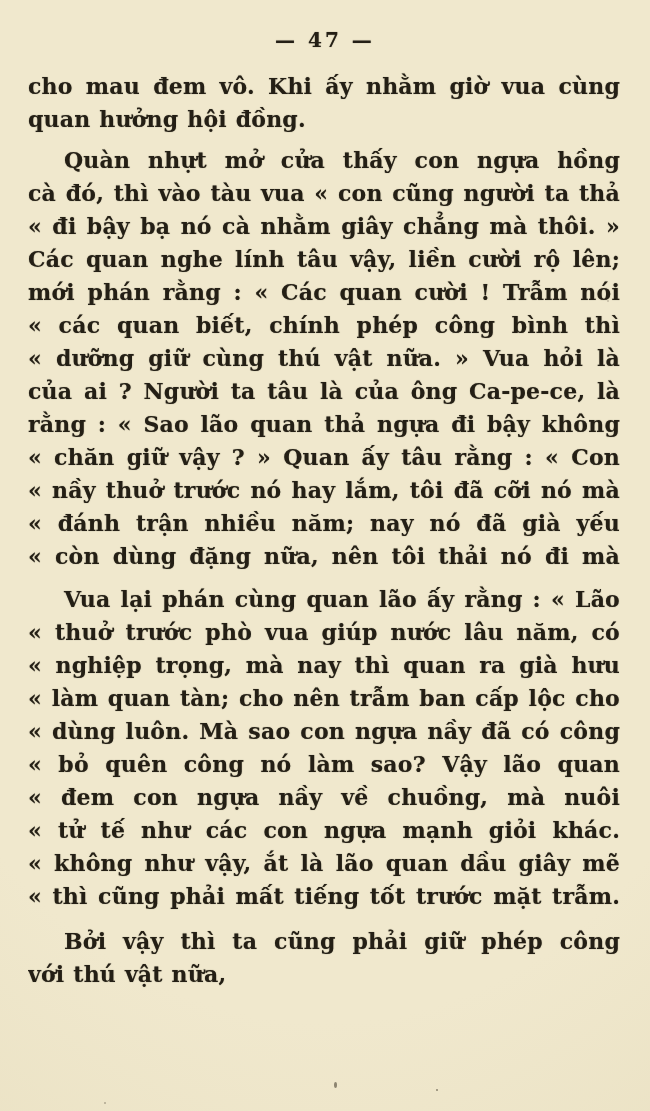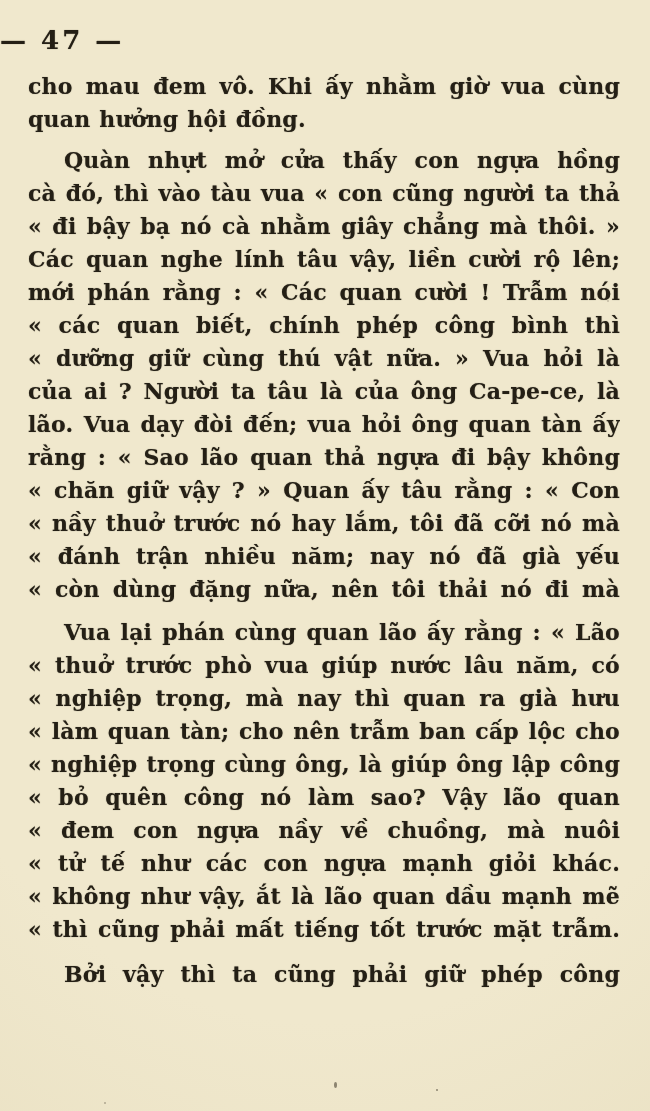--- a/index.html
+++ b/index.html
@@ -16,22 +16,22 @@
     margin:0;
     overflow:hidden;
     background:radial-gradient(ellipse 120% 90% at 50% 38%, var(--paper) 0%, var(--paper) 60%, var(--paper-edge) 100%);
     color:var(--ink);
     font-family:"DejaVu Serif","Liberation Serif",serif;
     font-weight:700;
   }
   .page-header{
     padding-top:24px;
     height:33px;
-    text-align:left;
-    font-size:26px;
+    text-align:center;
+    font-size:20px;
     letter-spacing:3px;
     line-height:33px;
     text-shadow:0 0 1px rgba(36,31,21,.55);
   }
   .page-body{
     padding:13px 30px 0 28px;
   }
   .paragraph{margin:0 0 8px 0;}
   .paragraph.gap-m{margin-bottom:10px;}
   .paragraph.gap-l{margin-bottom:12px;}
@@ -69,41 +69,41 @@
       </div>
       <div class="paragraph gap-m">
         <div class="line indent">Quàn nhựt mở cửa thấy con ngựa hồng đang</div>
         <div class="line">cà đó, thì vào tàu vua « con cũng người ta thả</div>
         <div class="line">« đi bậy bạ nó cà nhằm giây chẳng mà thôi. »</div>
         <div class="line">Các quan nghe lính tâu vậy, liền cười rộ lên; vua</div>
         <div class="line">mới phán rằng : « Các quan cười ! Trẫm nói cho</div>
         <div class="line">« các quan biết, chính phép công bình thì cũng</div>
         <div class="line">« dưỡng giữ cùng thú vật nữa. » Vua hỏi là ngựa</div>
         <div class="line">của ai ? Người ta tâu là của ông Ca-pe-ce, là quan</div>
-        <div class="line">lão. Vua dạy đòi đến; vua hỏi ông quan tàn ấy</div>
         <div class="line">rằng : « Sao lão quan thả ngựa đi bậy không ai</div>
         <div class="line">« chăn giữ vậy ? » Quan ấy tâu rằng : « Con ngựa</div>
         <div class="line">« nầy thuở trước nó hay lắm, tôi đã cỡi nó mà đi</div>
         <div class="line">« đánh trận nhiều năm; nay nó đã già yếu chẳng</div>
         <div class="line">« còn dùng đặng nữa, nên tôi thải nó đi mà thôi. »</div>
       </div>
       <div class="paragraph gap-l">
         <div class="line indent">Vua lại phán cùng quan lão ấy rằng : « Lão quan</div>
         <div class="line">« thuở trước phò vua giúp nước lâu năm, có công</div>
         <div class="line">« nghiệp trọng, mà nay thì quan ra già hưu trí,</div>
         <div class="line">« làm quan tàn; cho nên trẫm ban cấp lộc cho mà</div>
-        <div class="line">« nghiệp trọng cùng ông, là giúp ông lập công</div>
+        <div class="line">« dùng luôn. Mà sao con ngựa nầy đã có công</div>
         <div class="line">« bỏ quên công nó làm sao? Vậy lão quan hưởng</div>
         <div class="line">« đem con ngựa nầy về chuồng, mà nuôi dưỡng</div>
         <div class="line">« tử tế như các con ngựa mạnh giỏi khác. Bằng</div>
-        <div class="line">« không như vậy, ắt là lão quan dầu mạnh mẽ</div>
+        <div class="line">« không như vậy, ắt là lão quan dầu giây mẽ</div>
         <div class="line">« thì cũng phải mất tiếng tốt trước mặt trẫm. »</div>
       </div>
       <div class="paragraph gap-s">
         <div class="line indent">Bởi vậy thì ta cũng phải giữ phép công bình</div>
+        <div class="line last">với thú vật nữa,</div>
       </div>
     </div>
   <span class="speck s1"></span>
   <span class="speck s2"></span>
 
   <span class="speck s4"></span>
   <span class="speck s5"></span>
 </div>
 
 </body></html>

